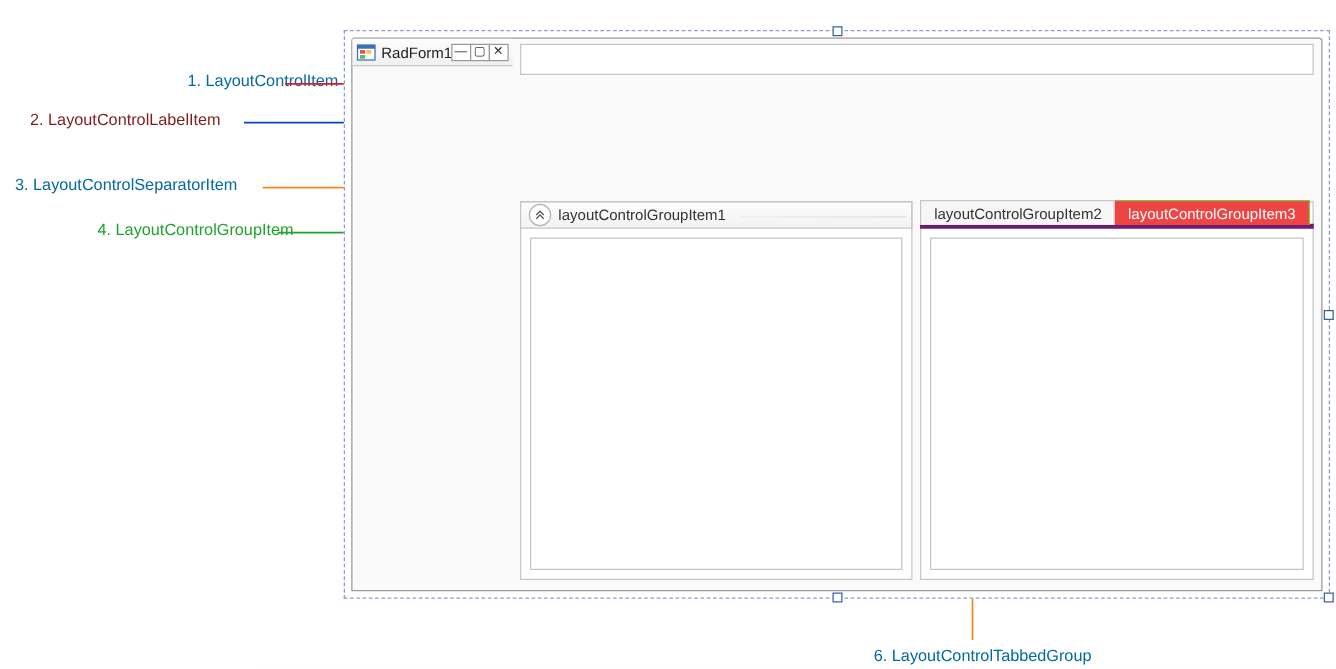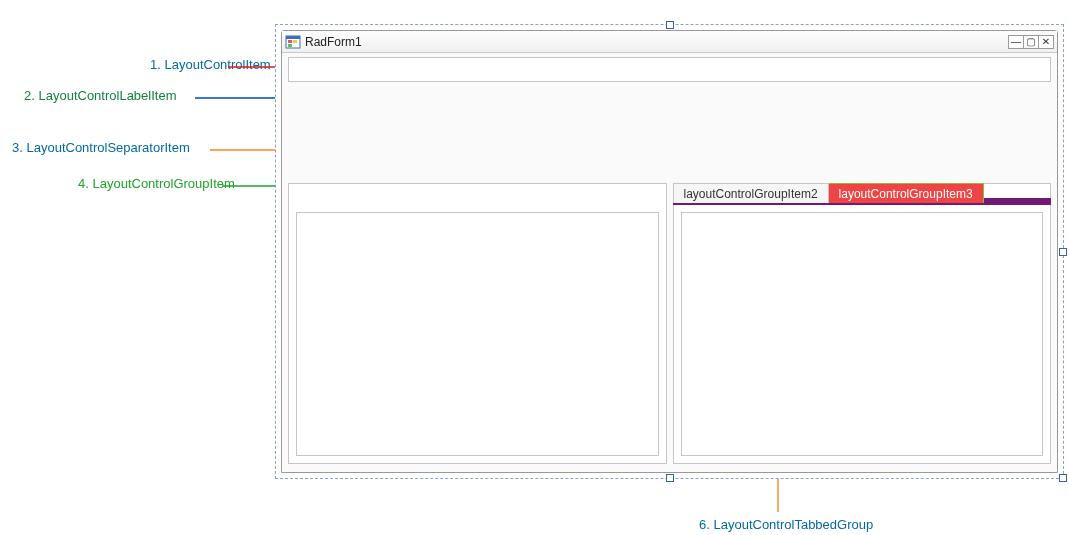--- a/index.html
+++ b/index.html
@@ -11,21 +11,21 @@
     height: 535px;
     position: relative;
     color: #333;
   }
   .callout {
     position: absolute;
     font-size: 13px;
     white-space: nowrap;
   }
   .callout.red { color: #0369a1; margin-left: 48px; }
-  .callout.blue { color: #15803d; }
+  .callout.blue { color: #7f1d1d; }
   .callout.orange { color: #0369a1; }
   .callout.green { color: #1fa32b; }
 
   .designer-surface {
     position: absolute;
     left: 275px;
     top: 24px;
     width: 789px;
     height: 455px;
     border: 1px dashed #8aa0c8;
@@ -43,21 +43,21 @@
   .handle.right-mid { right: -4px; top: 50%; transform: translateY(-50%); }
   .handle.br { right: -4px; bottom: -4px; }
 
   .radform {
     position: absolute;
     inset: 5px;
     border: 1px solid #9a9a9a;
     border-radius: 3px 3px 0 0;
     background: #fafafa;
     display: flex;
-    flex-direction: column;
+    flex-direction: row;
   }
   .titlebar {
     height: 22px;
     background: linear-gradient(#fdfdfd,#f0f0f0);
     border-bottom: 1px solid #c9c9c9;
     display: flex;
     align-items: center;
     padding: 0 3px;
     font-size: 12px;
     color: #222;
@@ -136,21 +136,22 @@
   }
   .group-right {
     flex: 1;
     border: 1px solid #c5c5c5;
     background: #fff;
     position: relative;
   }
   .tabs {
     position: absolute; left: -1px; right: -1px; top: -1px; height: 22px;
     display: flex;
-    border-bottom: 7px solid #701a75;
+    border-bottom: 4px solid #701a75;
+    align-items: center;
   }
   .tab {
     flex: 0 0 auto;
     padding: 3px 10px 0 10px;
     font-size: 12px;
     color: #333;
     border-top: 1px solid #c5c5c5;
     border-right: 1px solid #c5c5c5;
     background: #f6f6f6;
     height: 20px;
@@ -257,20 +258,30 @@
           </div>
       </div>
     </div>
     <div class="client">
 
       <div class="row1"></div>
 
 
       <div class="row3">
         <div class="group-left">
+          <div class="group-header">
+            <div class="collapse-btn">
+              <svg width="8" height="8" viewBox="0 0 8 8">
+                <polyline points="1,4 4,1 7,4" fill="none" stroke="#555" stroke-width="1"></polyline>
+                <polyline points="1,7 4,4 7,7" fill="none" stroke="#555" stroke-width="1"></polyline>
+              </svg>
+            </div>
+            <span>layoutControlGroupItem1</span>
+            <div class="hline" style="left:175px; right:4px; top:11px;"></div>
+          </div>
           <div class="content"></div>
         </div>
         <div class="group-right">
           <div class="tabs">
             <div class="tab">
               <span>layoutControlGroupItem2</span>
             </div>
             <div class="tab active">
               <span>layoutControlGroupItem3</span>
             </div>

